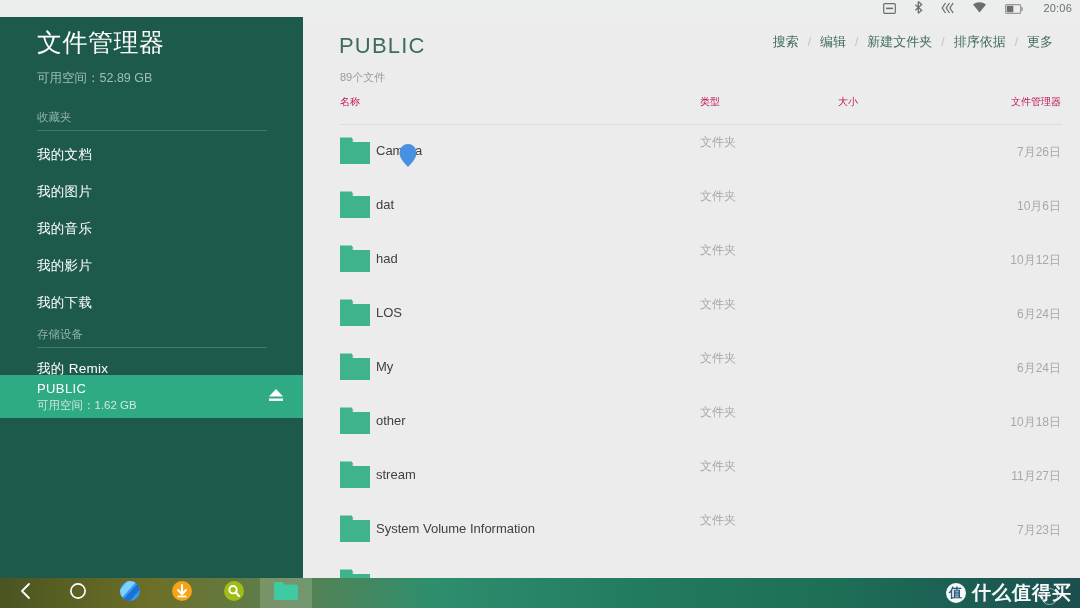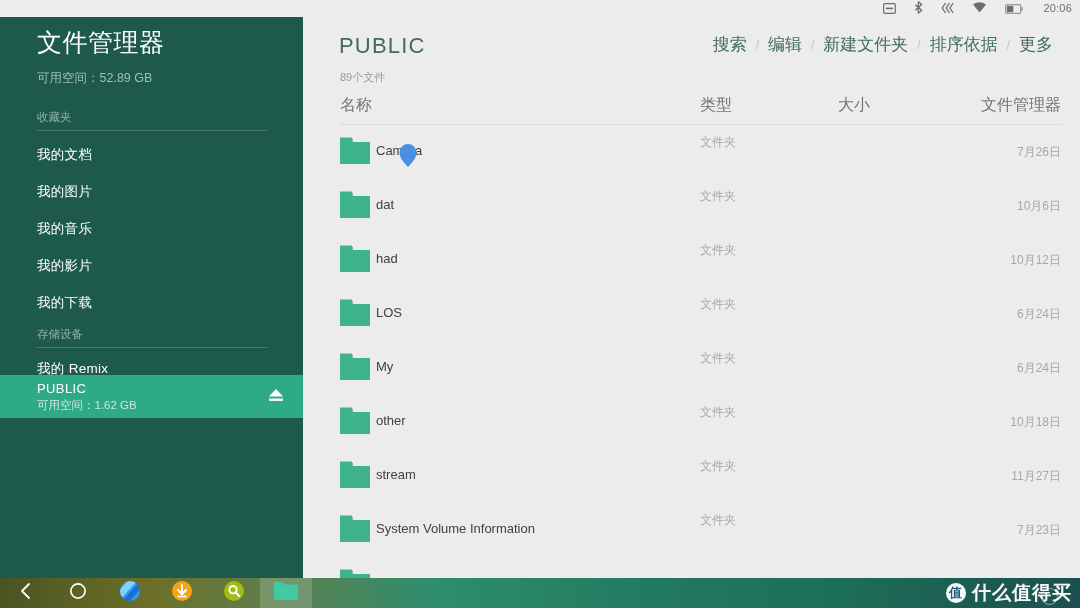--- a/index.html
+++ b/index.html
@@ -73,29 +73,29 @@
   }
   .pane-count {
     position: absolute; left: 35px; top: 53px;
     font-size: 11px; color: #9a9a9a;
   }
   .actions {
     position: absolute; right: 18px; top: 16px;
     display: flex; align-items: center;
   }
   .actions a {
-    font-size: 17px; color: #3f6b5e; text-decoration: none; padding: 0 9px;
+    font-size: 13px; color: #3f6b5e; text-decoration: none; padding: 0 9px;
   }
   .actions .sep { font-size: 12px; color: #c2c2c2; }
 
   .colhead {
     position: absolute; left: 0; top: 78px; width: 775px; height: 28px;
   }
   .colhead span {
-    position: absolute; font-size: 16px; color: #737373; top: 0;
+    position: absolute; font-size: 10px; color: #be185d; top: 0;
   }
   .ch-name { left: 35px; }
   .ch-type { left: 395px; }
   .ch-size { left: 533px; }
   .ch-date { right: 19px; }
   .colrule {
     position: absolute; left: 35px; top: 107px; width: 722px; height: 1px;
     background: #dcdcdc;
   }
 

